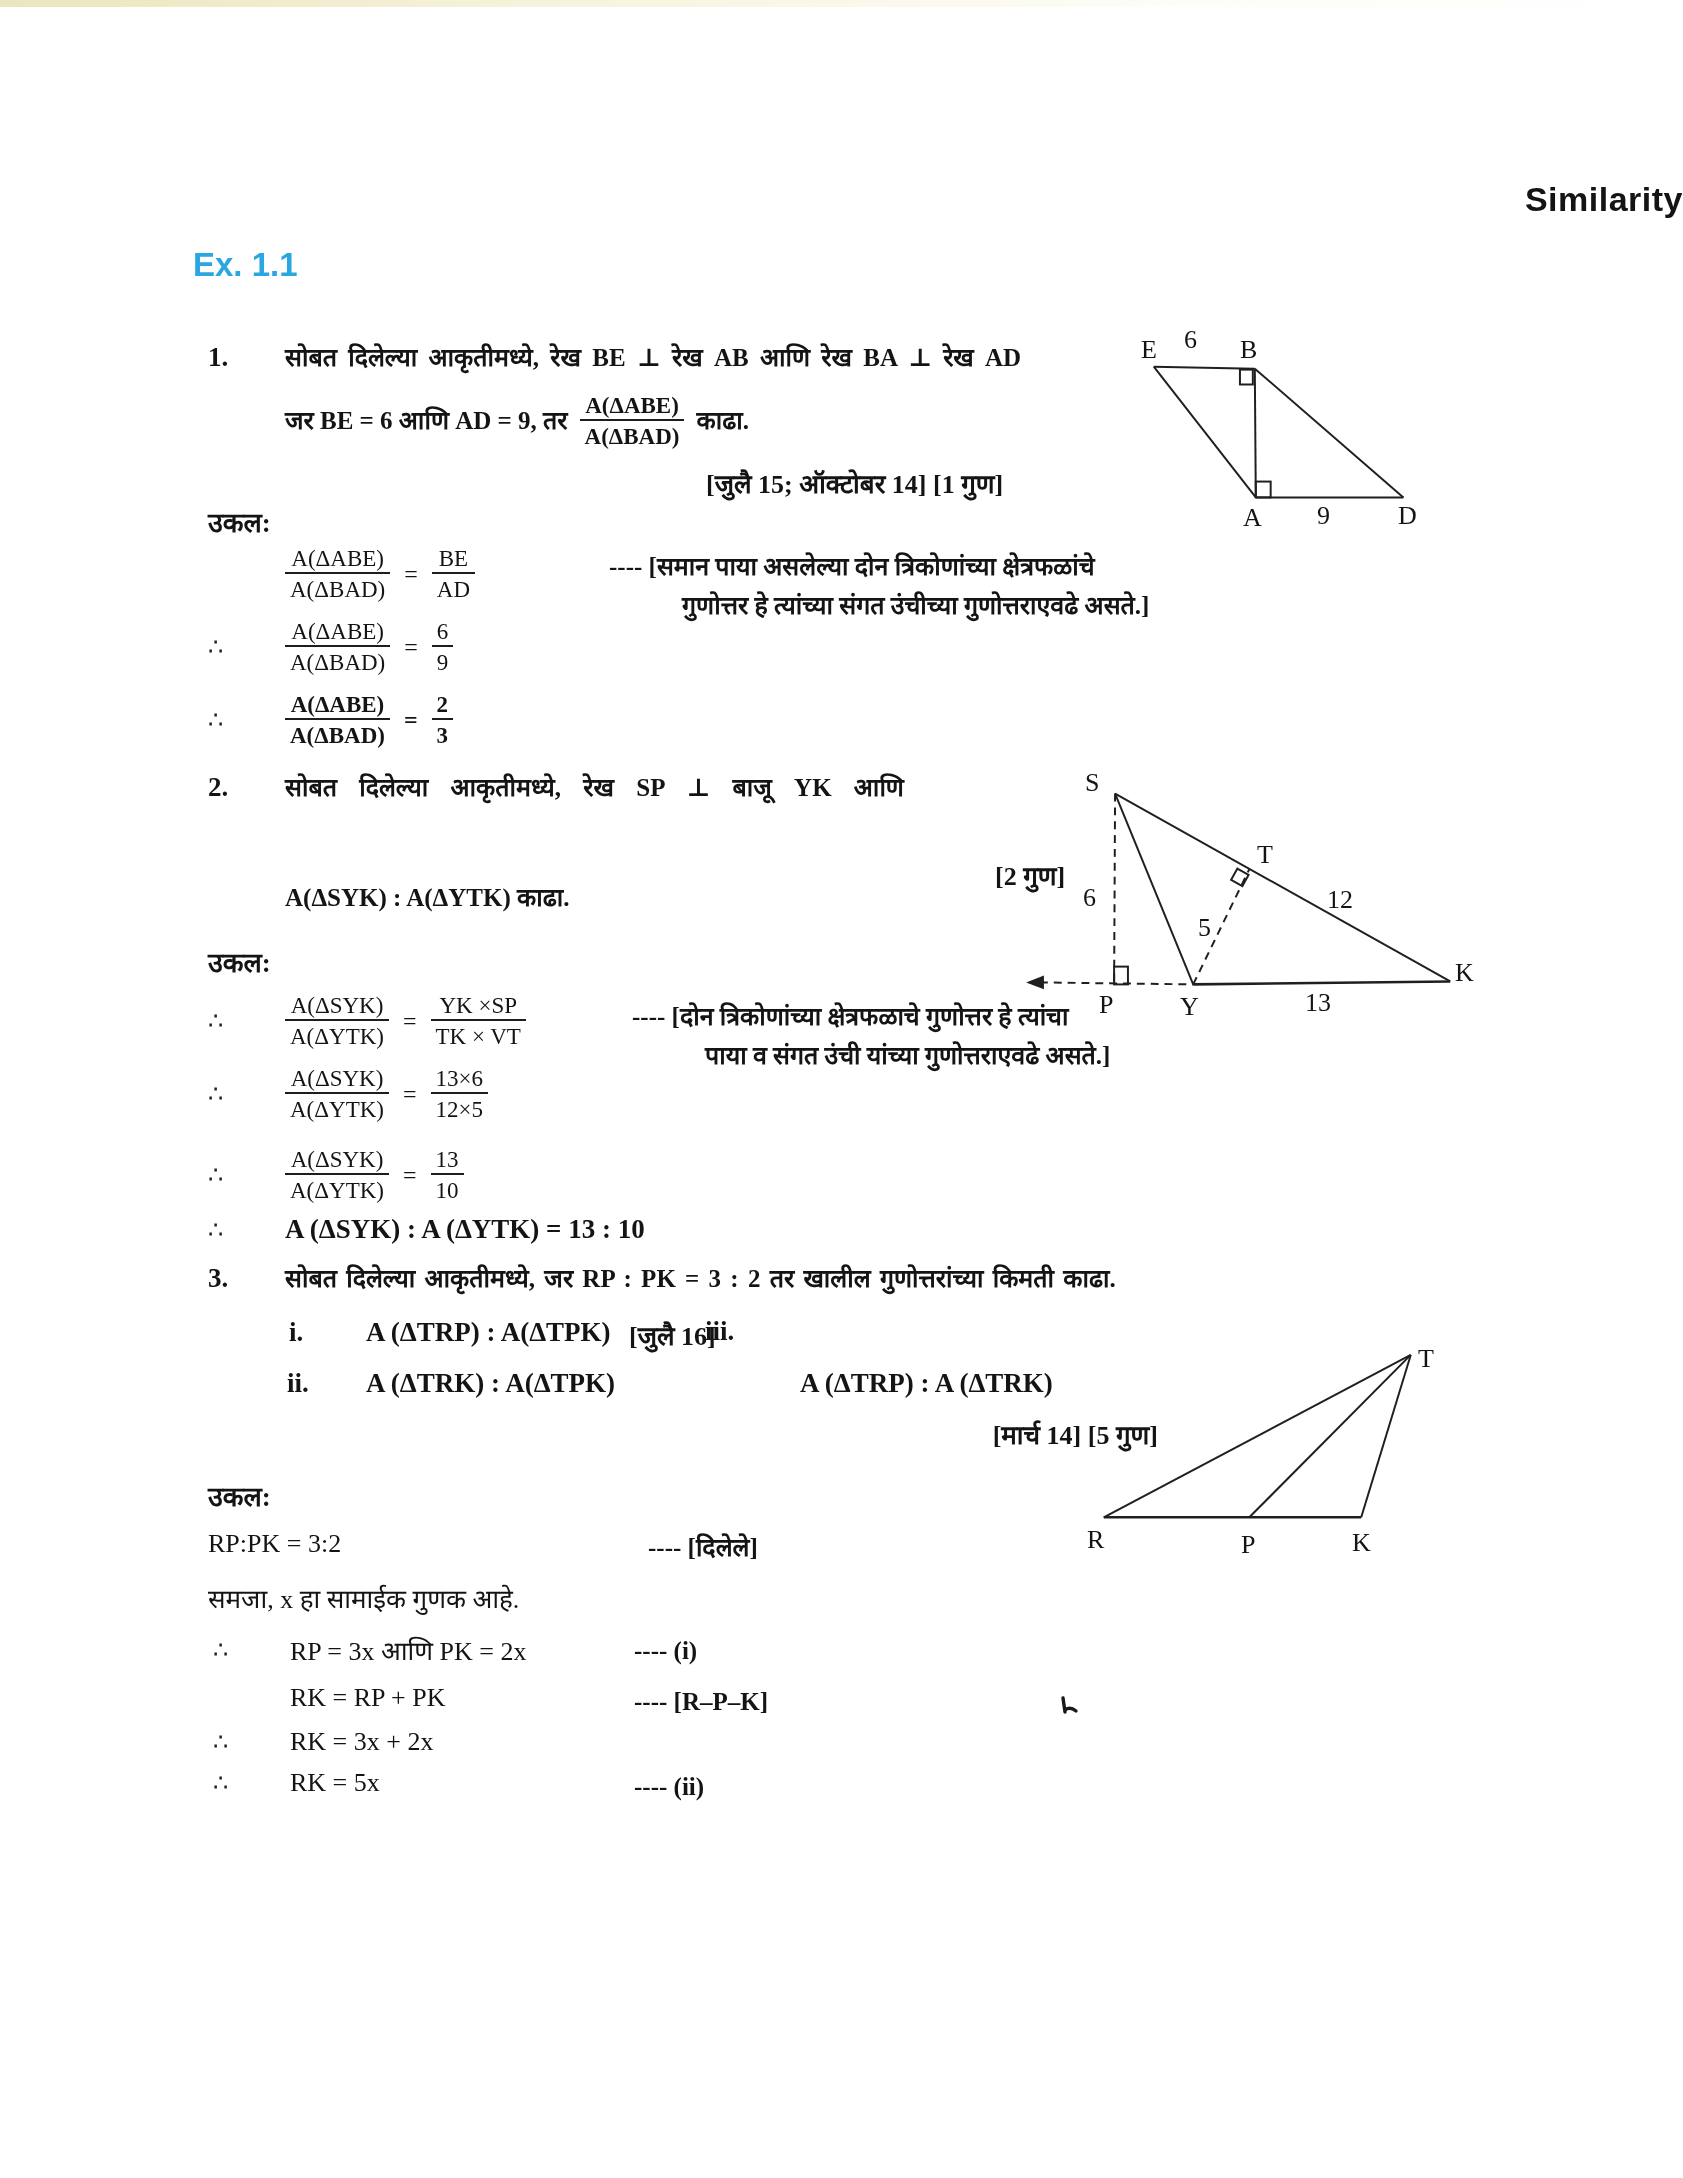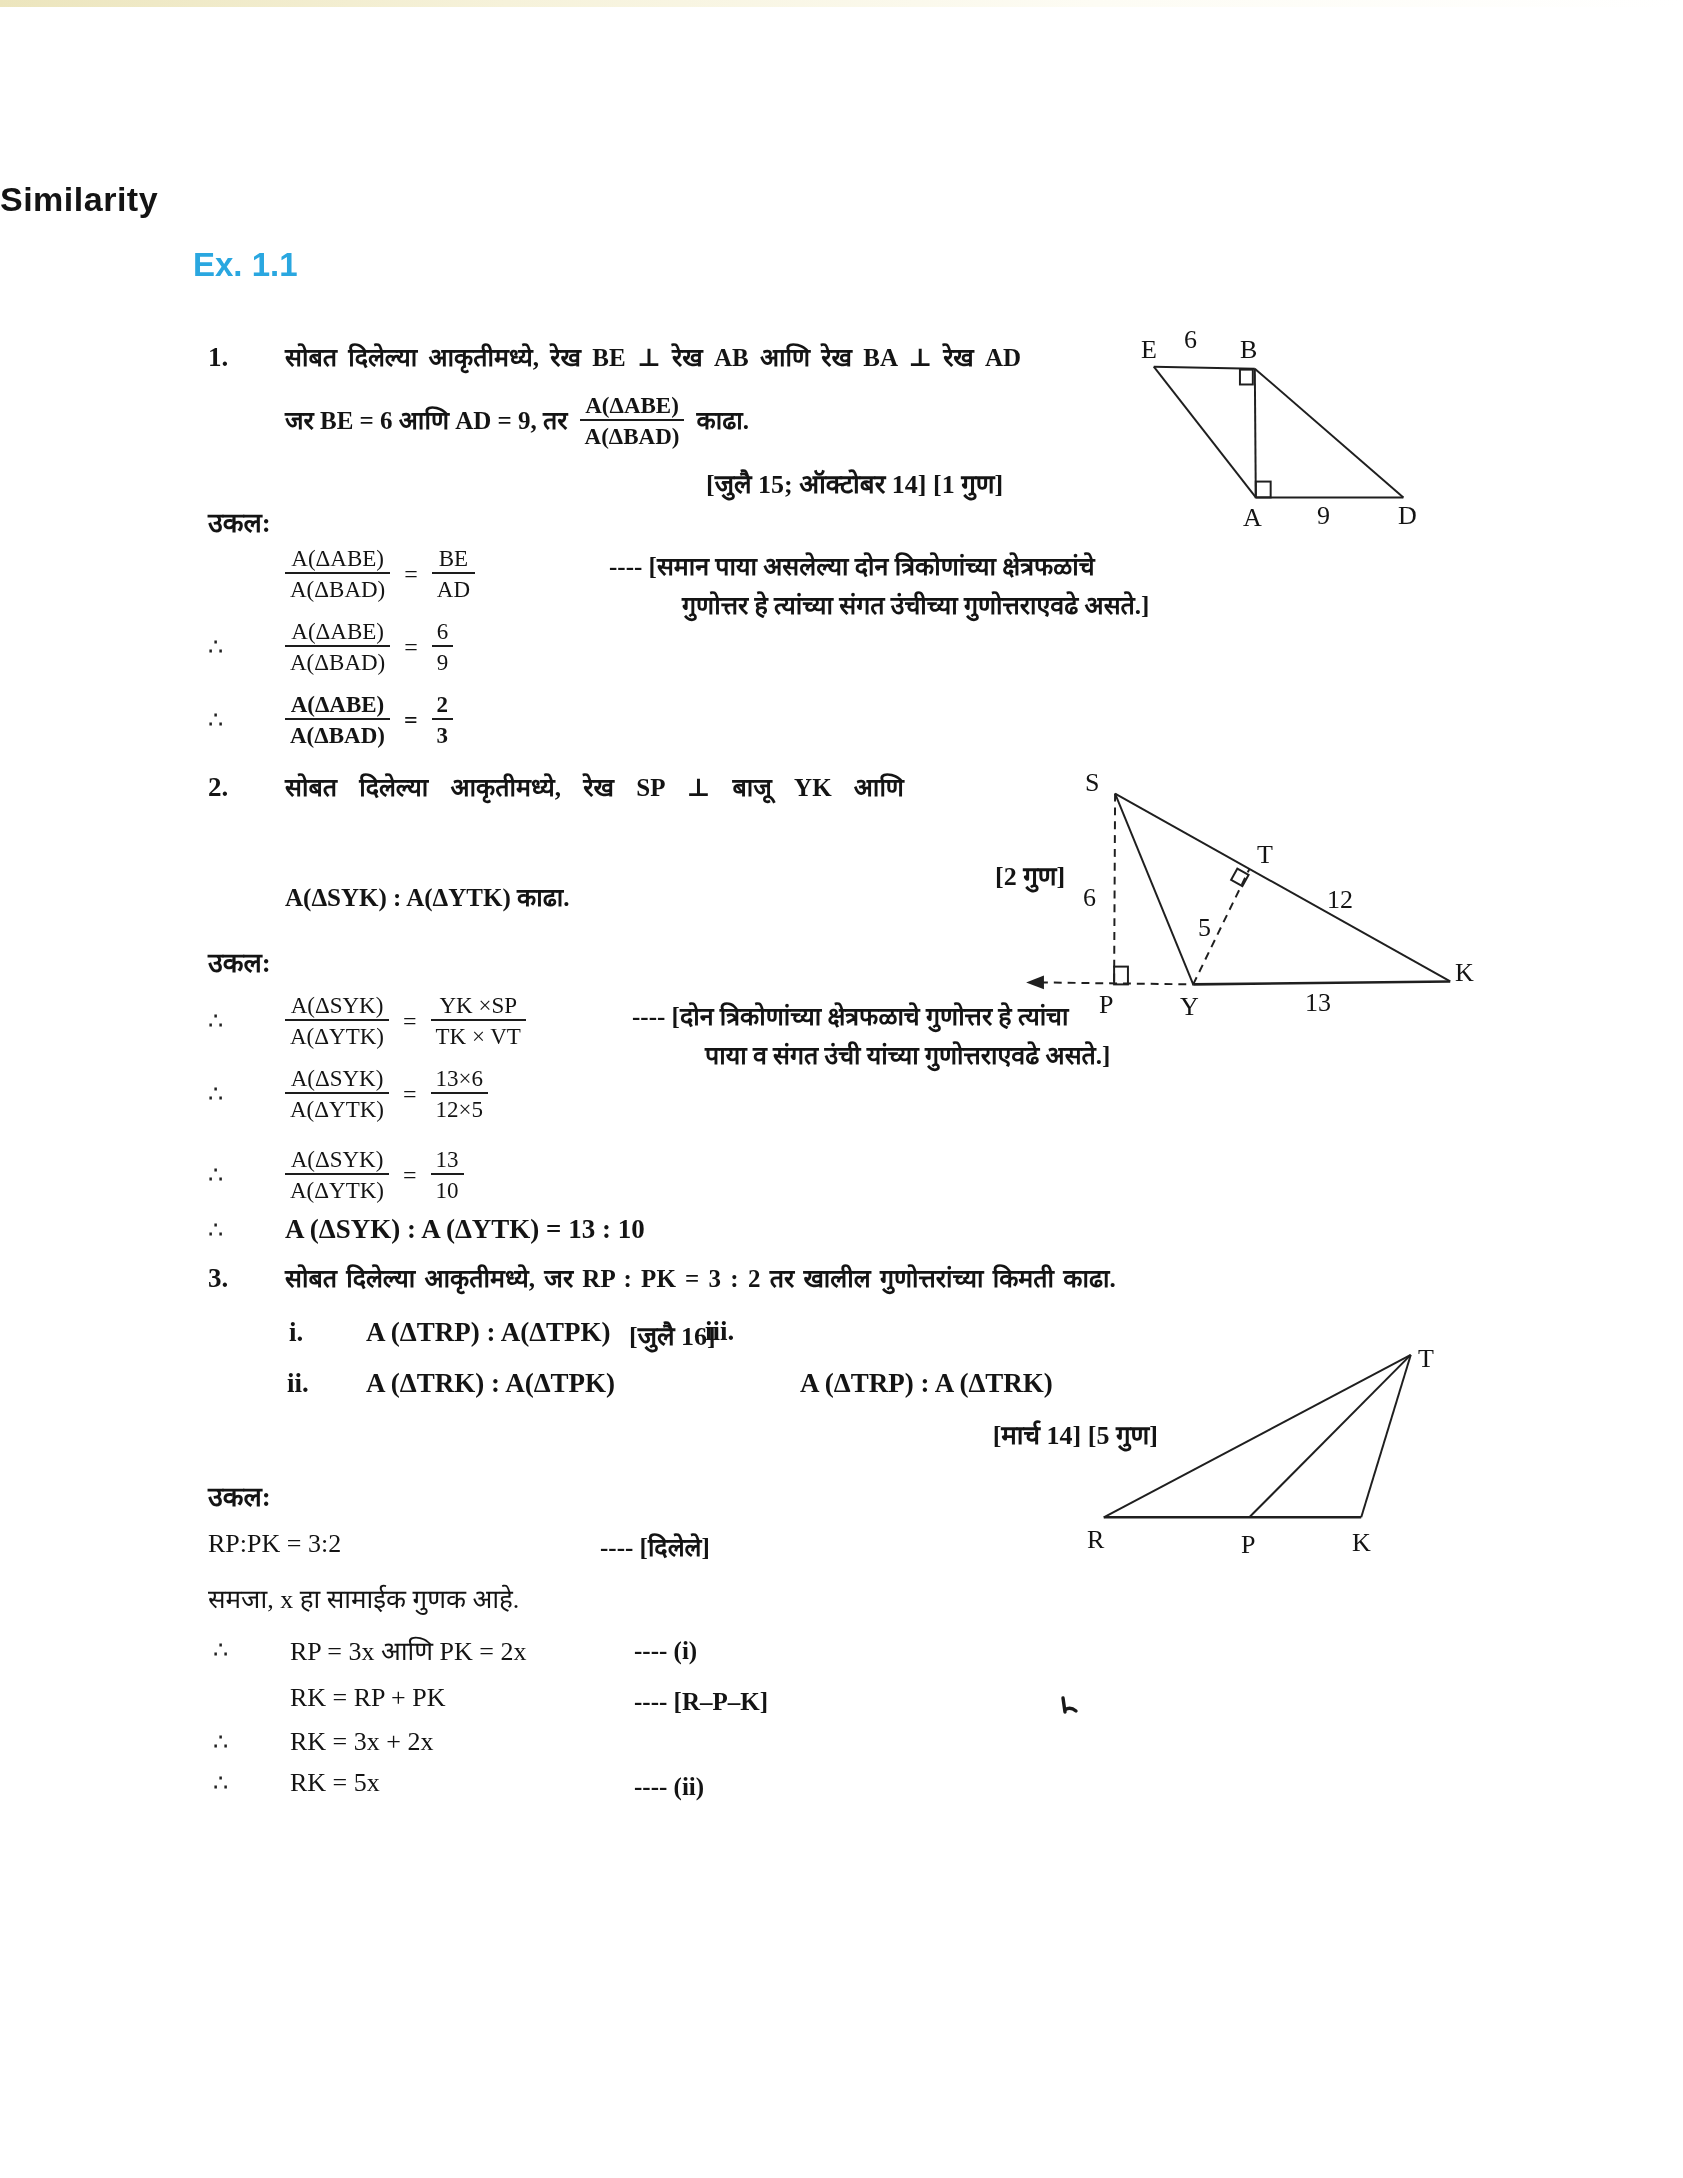--- a/index.html
+++ b/index.html
@@ -3,21 +3,21 @@
 <meta charset="utf-8">
 <style>
   html,body{margin:0;padding:0;background:#d9d9d9}
   .page{position:relative;width:1683px;height:2178px;background:#ffffff;overflow:hidden;
         font-family:"Liberation Serif","DejaVu Serif",serif;color:#141414}
   .abs{position:absolute}
   .b{font-weight:bold}
   .edge-tint{left:0;top:0;width:1683px;height:7px;
              background:linear-gradient(90deg,#ece5bd,#f6f2da 30%,#fdfcf4 65%,#ffffff)}
   .title{font-family:"Liberation Sans","DejaVu Sans",sans-serif;font-weight:bold;
-         font-size:34px;letter-spacing:0.5px;width:1683px;text-align:left}
+         font-size:34px;letter-spacing:0.5px;width:1683px;text-align:right}
   .ex-head{font-family:"Liberation Sans","DejaVu Sans",sans-serif;font-weight:bold;
            font-size:33px;color:#2aa7e0}
   .qnum{font-size:27px;font-weight:bold}
   .qtext{font-size:25px;font-weight:bold;line-height:1.3}
   .ws1{word-spacing:5px}
   .ws2{word-spacing:16px}
   .ws3{word-spacing:3px}
   .marks{font-size:26px;font-weight:bold}
   .ukal{font-size:27px;font-weight:bold}
   .soltext{font-size:26px}
@@ -215,21 +215,21 @@
     <line class="ln" x1="285" y1="182" x2="335" y2="18"></line>
   </svg>
   <div class="abs dlabel" style="top:1344px;left:1418px">T</div>
   <div class="abs dlabel" style="top:1525px;left:1087px">R</div>
   <div class="abs dlabel" style="top:1530px;left:1241px">P</div>
   <div class="abs dlabel" style="top:1528px;left:1352px">K</div>
 
   <div class="abs ukal" style="top:1477px;left:208px">उकल:</div>
 
   <div class="abs soltext" style="top:1529px;left:208px">RP:PK = 3:2</div>
-  <div class="abs note" style="top:1529px;left:600px">---- [दिलेले]</div>
+  <div class="abs note" style="top:1529px;left:648px">---- [दिलेले]</div>
 
   <div class="abs soltext" style="top:1580px;left:208px">समजा, x हा सामाईक गुणक आहे.</div>
 
   <div class="abs mrow" style="top:1632px;left:213px">
     <span class="tf">∴</span>
     <span class="soltext">RP =  3x आणि  PK = 2x</span>
   </div>
   <div class="abs note" style="top:1632px;left:634px">---- (i)</div>
 
   <div class="abs mrow" style="top:1683px;left:213px">

